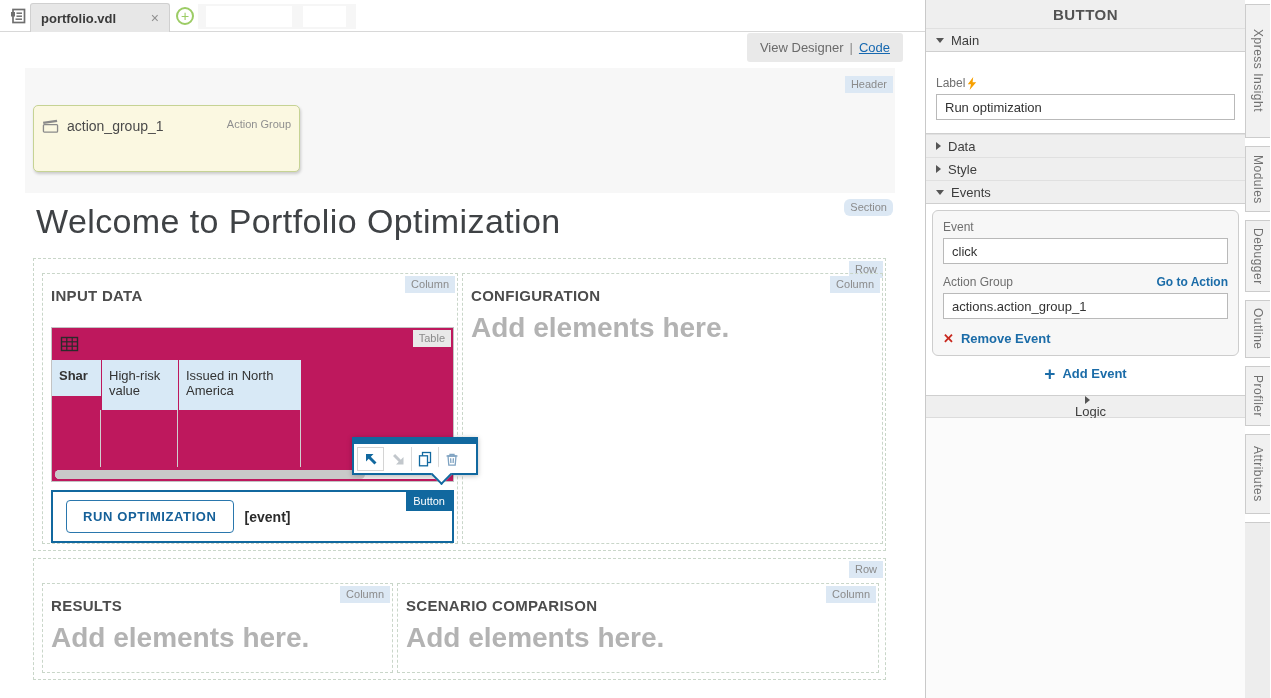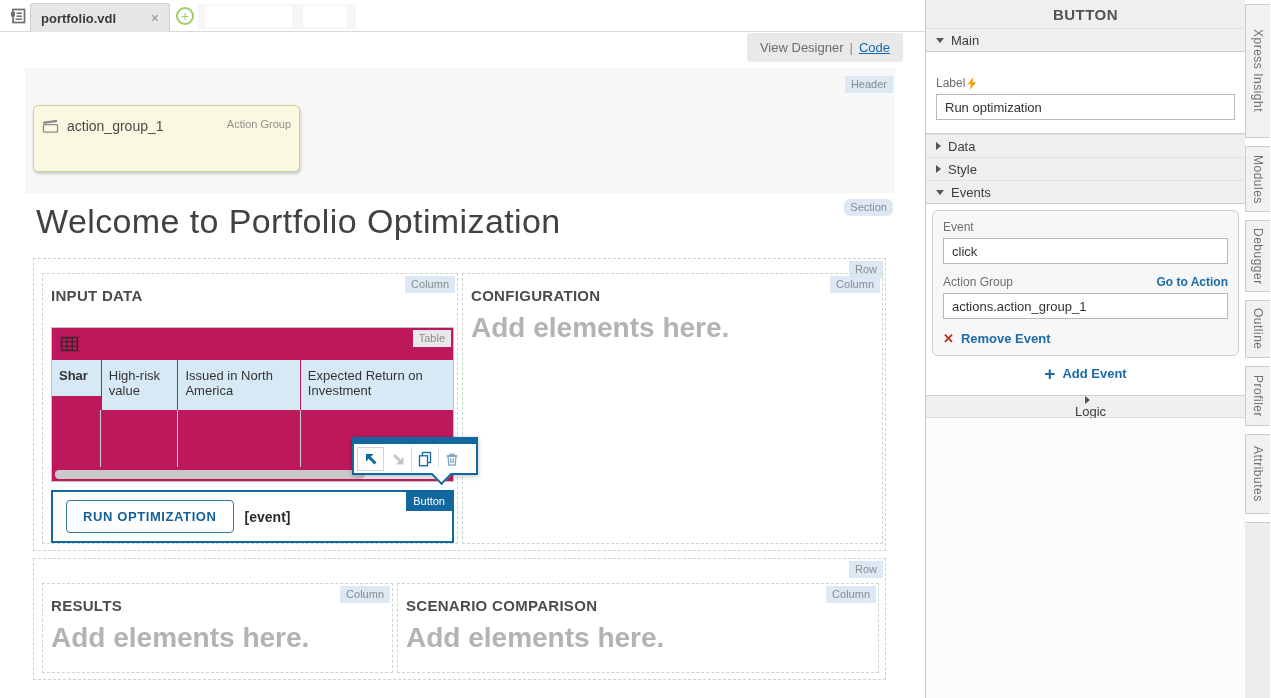--- a/index.html
+++ b/index.html
@@ -181,21 +181,20 @@
             <line x1="1.5" y1="6.8" x2="17.5" y2="6.8" stroke="#2b2b2b" stroke-width="1.2"></line>
             <line x1="1.5" y1="11.2" x2="17.5" y2="11.2" stroke="#2b2b2b" stroke-width="1.2"></line>
             <line x1="6.8" y1="2.5" x2="6.8" y2="15.5" stroke="#2b2b2b" stroke-width="1.2"></line>
             <line x1="12.2" y1="2.5" x2="12.2" y2="15.5" stroke="#2b2b2b" stroke-width="1.2"></line>
           </svg>
           <span class="badge gray">Table</span>
           <div class="thead">
             <div class="th c0">Shar</div>
             <div class="th c1">High-risk value</div>
             <div class="th c2">Issued in North America</div>
-            <div class="th c3">Expected Return on Investment</div>
           </div>
           <div class="tbody">
             <div class="td c0"></div>
             <div class="td c1"></div>
             <div class="td c2"></div>
             <div class="td c3"></div>
           </div>
           <div class="hscroll">
             <div class="hthumb"></div>
           </div>

